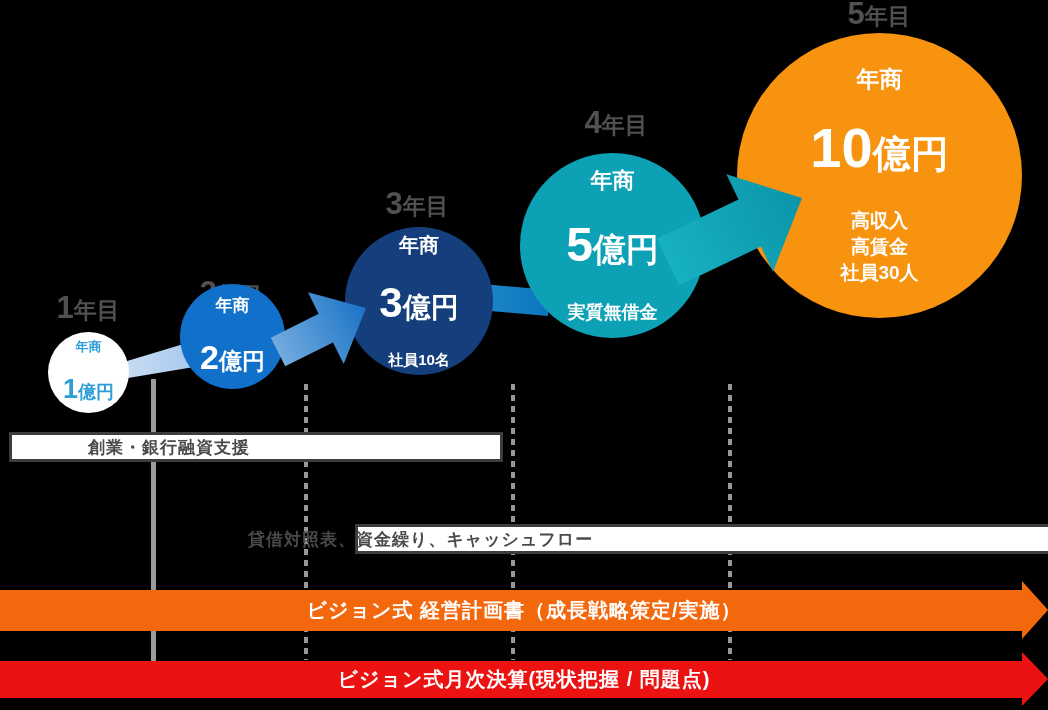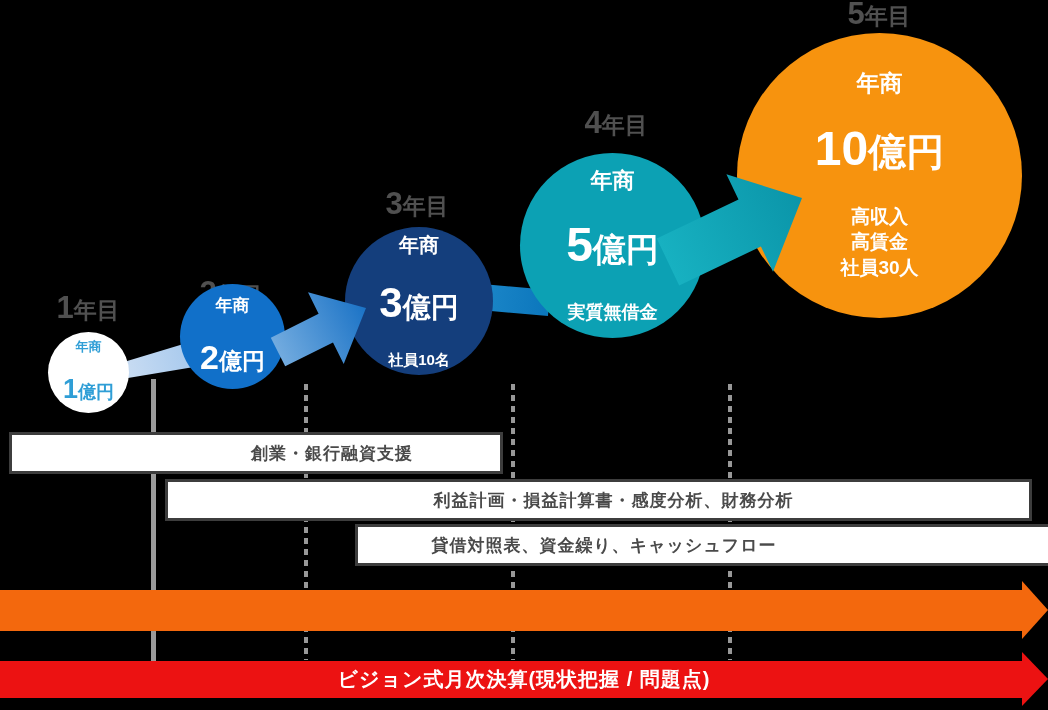--- a/index.html
+++ b/index.html
@@ -38,35 +38,35 @@
   .c3 .num{font-size:42px;} .c3 .unit{font-size:28px;}
   .c3 .note{font-size:15px;margin-top:4px;}
 
   .c4{left:520px;top:153px;width:185px;height:185px;background:#0ca1b4;}
   .c4 .prefix{font-size:22px;margin-bottom:4px;}
   .c4 .num{font-size:48px;} .c4 .unit{font-size:33px;}
   .c4 .note{font-size:18px;margin-top:10px;}
 
   .c5{left:737px;top:33px;width:285px;height:285px;background:#f7930e;}
   .c5 .prefix{font-size:23px;margin-bottom:4px;}
-  .c5 .num{font-size:48px;margin-top:35px;} .c5 .unit{font-size:38px;}
+  .c5 .num{font-size:56px;margin-top:35px;} .c5 .unit{font-size:38px;}
   .c5 .notes{margin-top:8px;font-size:19px;line-height:1.35;}
 
   
   .ylabel{
     position:absolute;z-index:2;color:#505050;font-weight:bold;white-space:nowrap;
     transform:translateX(-50%);
   }
   .ylabel .ynum{font-size:31px;}
   .ylabel .ysuf{font-size:23px;}
 
   
   .sbar{
-    position:absolute;z-index:4;height:42px;background:#ffffff;border:3px solid #3d3d3d;
-    box-sizing:border-box;display:flex;align-items:center;justify-content:center;
+    position:absolute;z-index:4;height:30px;background:#ffffff;border:3px solid #3d3d3d;
+    box-sizing:border-box;display:flex;align-items:center;justify-content:flex-start;
   }
   .sbar .sbar-text{
     position:relative;color:#4a4a4a;font-weight:bold;font-size:17px;letter-spacing:1px;white-space:nowrap;
   }
 
   
   .abar{position:absolute;left:0;width:1048px;z-index:4;}
   .abar .abar-body{position:absolute;left:0;width:1022px;}
   .abar .abar-head{position:absolute;left:1022px;top:0;width:0;height:0;}
   .abar .abar-text{
@@ -156,30 +156,28 @@
           <stop offset="1" stop-color="#0b95a9"></stop>
       </linearGradient>
     </defs>
     <polygon points="270.8,337.7 318.6,313.8 308,292.3 366,308 343.7,363.9 333,342.4 285.2,366.3" fill="url(#gA23)"></polygon>
     <polygon points="656.8,238.5 738.5,199.5 726.4,174.3 802,198 773,271.7 760.9,246.5 679.2,285.5" fill="url(#gA45)"></polygon>
   </svg>
 
   <div class="sbar" style="left:9px;top:432px;width:494px;">
     <span class="sbar-text" style="left:76px;">創業・銀行融資支援</span>
   </div>
-  <div class="sbar" style="left:165px;top:479px;width:867px;">
-    <span class="sbar-text" style="left:15px;">利益計画・損益計算書・感度分析、財務分析</span>
-  </div>
   <div class="sbar" style="left:314px;top:524px;width:718px;margin-left:41px;">
     <span class="sbar-text" style="left:-110px;">貸借対照表、資金繰り、キャッシュフロー</span>
   </div>
 
   <div class="abar orange">
     <div class="abar-body"></div>
     <div class="abar-head"></div>
+    <span class="abar-text">ビジョン式 経営計画書（成長戦略策定/実施）</span>
   </div>
   <div class="abar red">
     <div class="abar-body"></div>
     <div class="abar-head"></div>
     <span class="abar-text">ビジョン式月次決算(現状把握 / 問題点)</span>
   </div>
 
 </div>
 
 </body></html>

